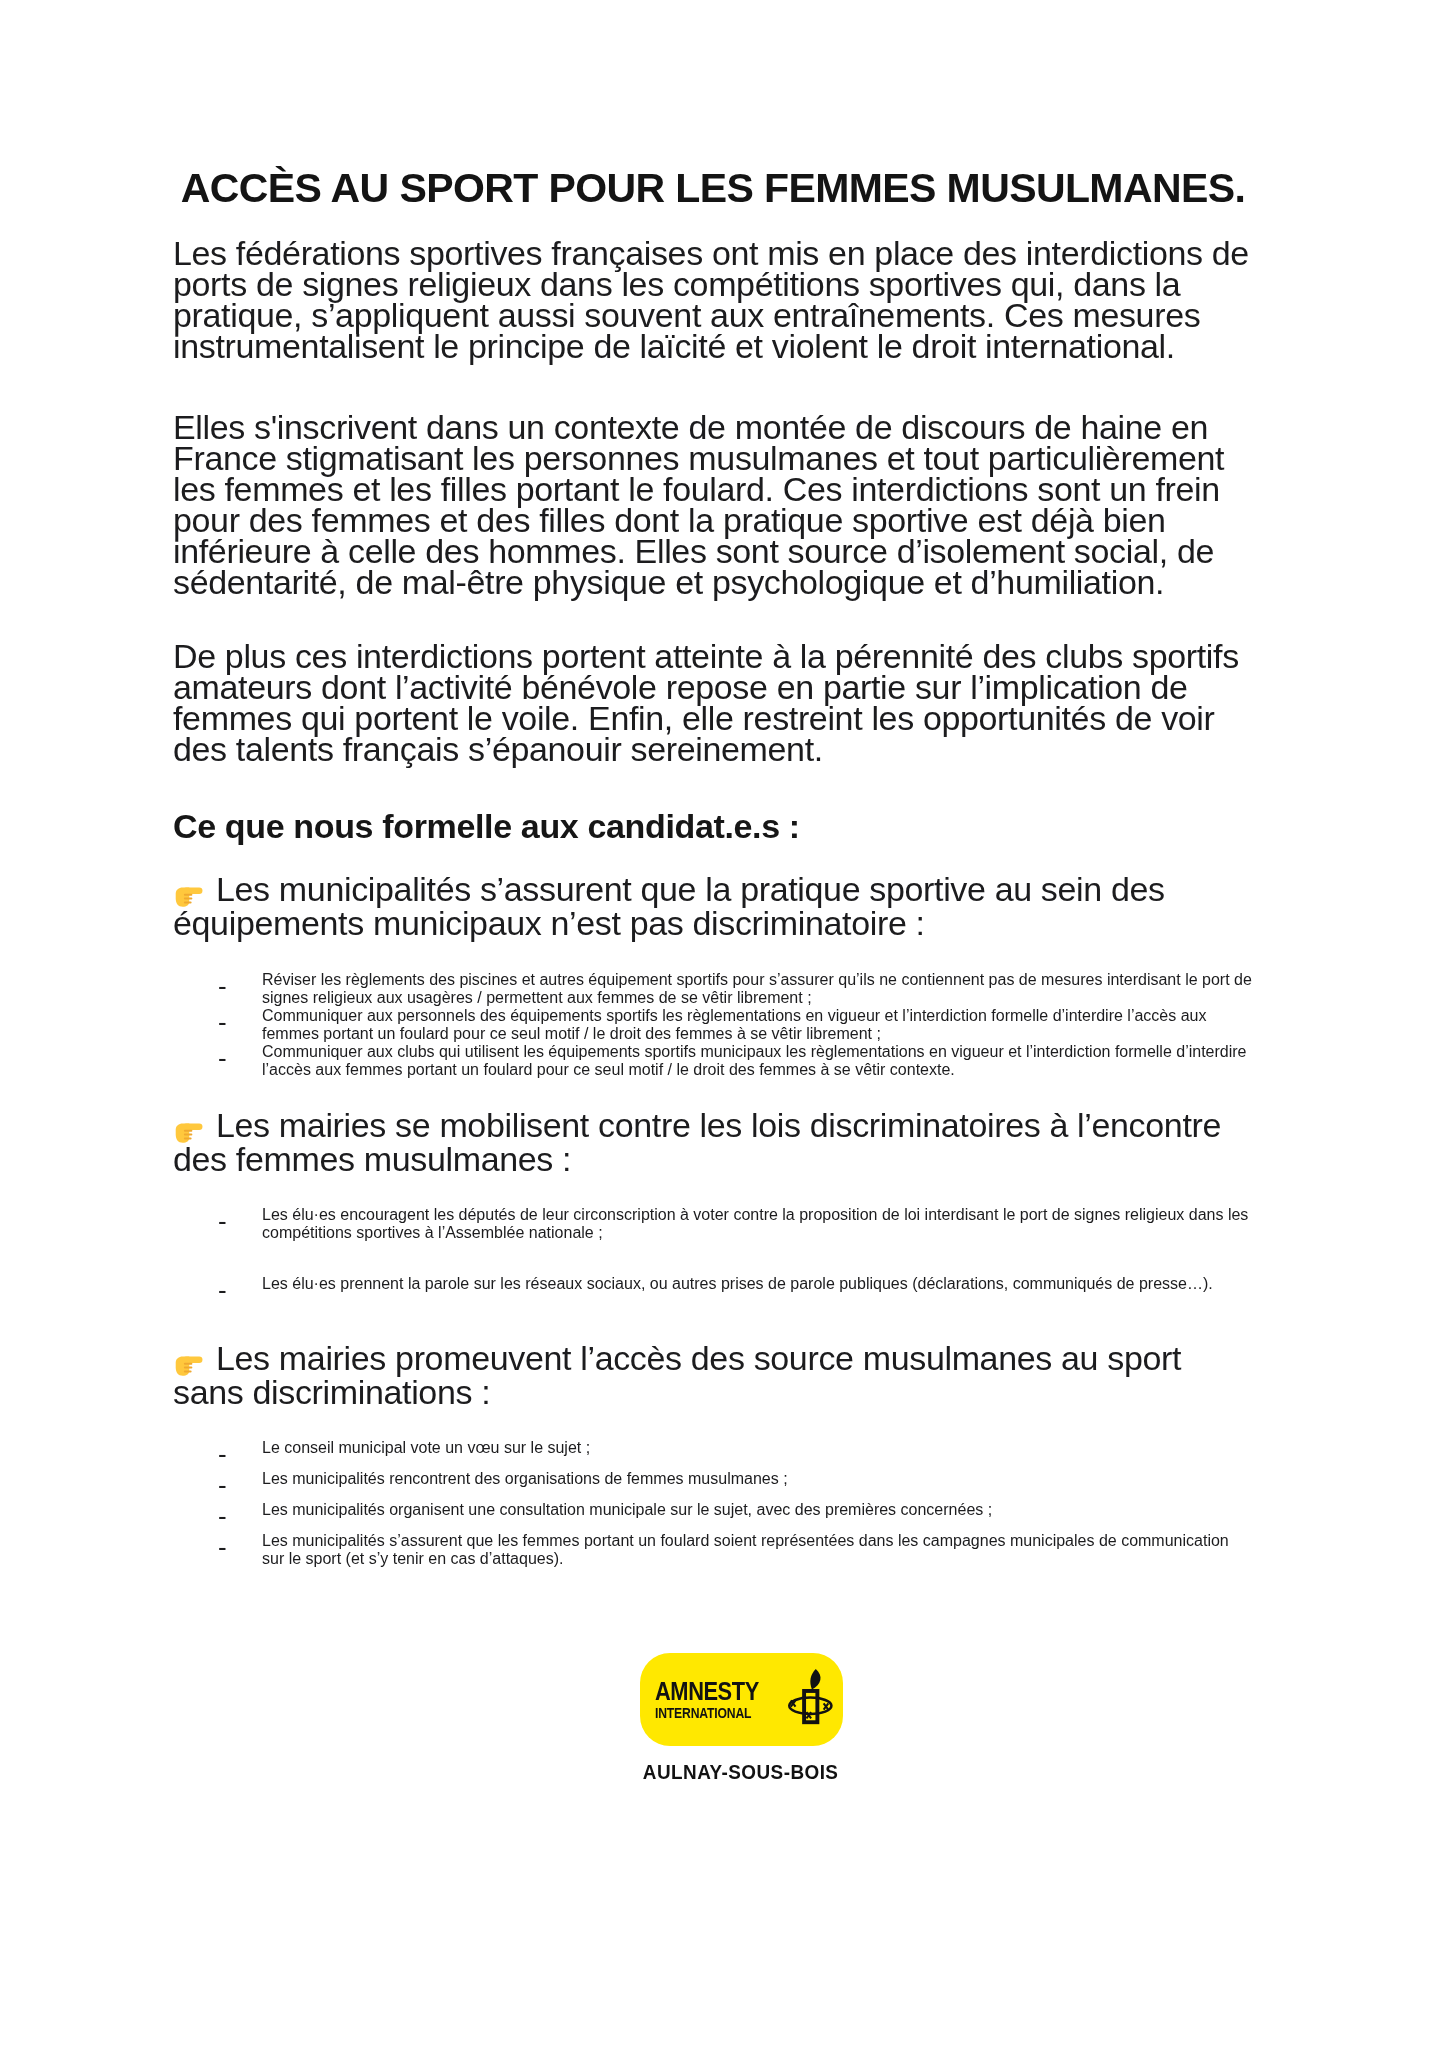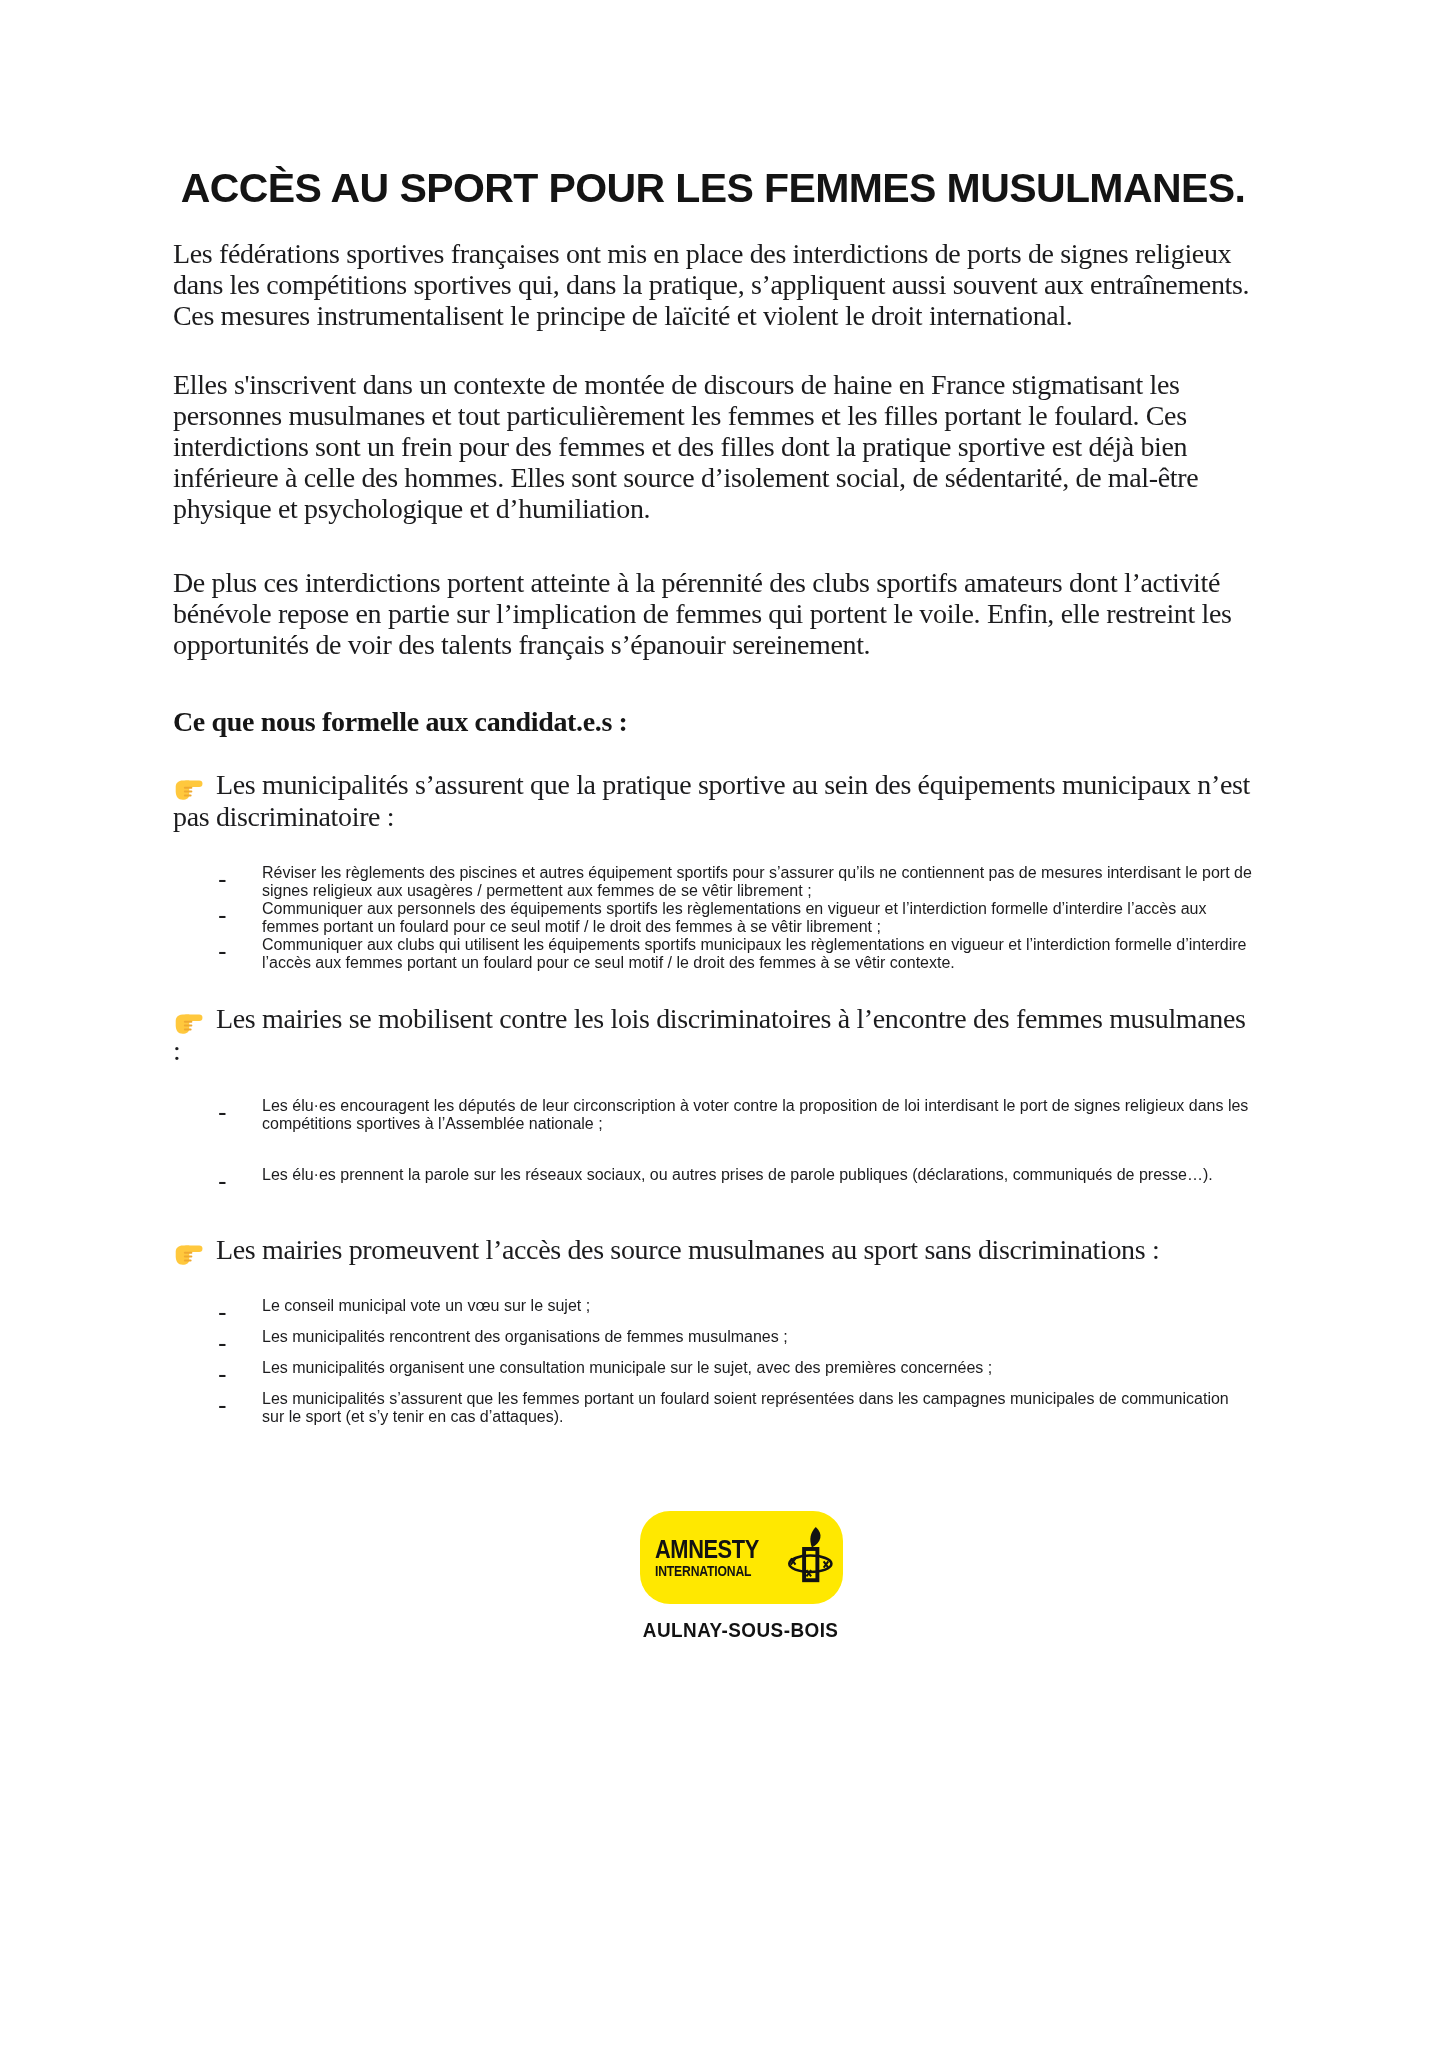--- a/index.html
+++ b/index.html
@@ -26,27 +26,26 @@
     margin: 0;
     font-size: 41px;
     line-height: 32px;
     font-weight: 700;
     letter-spacing: -0.6px;
     text-align: center;
     color: #141414;
   }
   p, h2 {
     margin: 0;
-    font-size: 28px;
+    font-size: 34px;
     line-height: 31px;
     letter-spacing: -0.35px;
-    font-family: Liberation Serif, serif;
   }
   .p1 { margin-top: 34px; }
-  .p2 { margin-top: 38px; }
+  .p2 { margin-top: 50px; }
   .p3 { margin-top: 43px; }
   h2.demands-heading {
     margin-top: 46px;
     font-weight: 700;
     color: #161616;
   }
   .demand .lead { margin-top: 32px; }
   .demand.d2 .lead { margin-top: 31px; }
   .demand.d3 .lead { margin-top: 37px; }
   .pointer {

